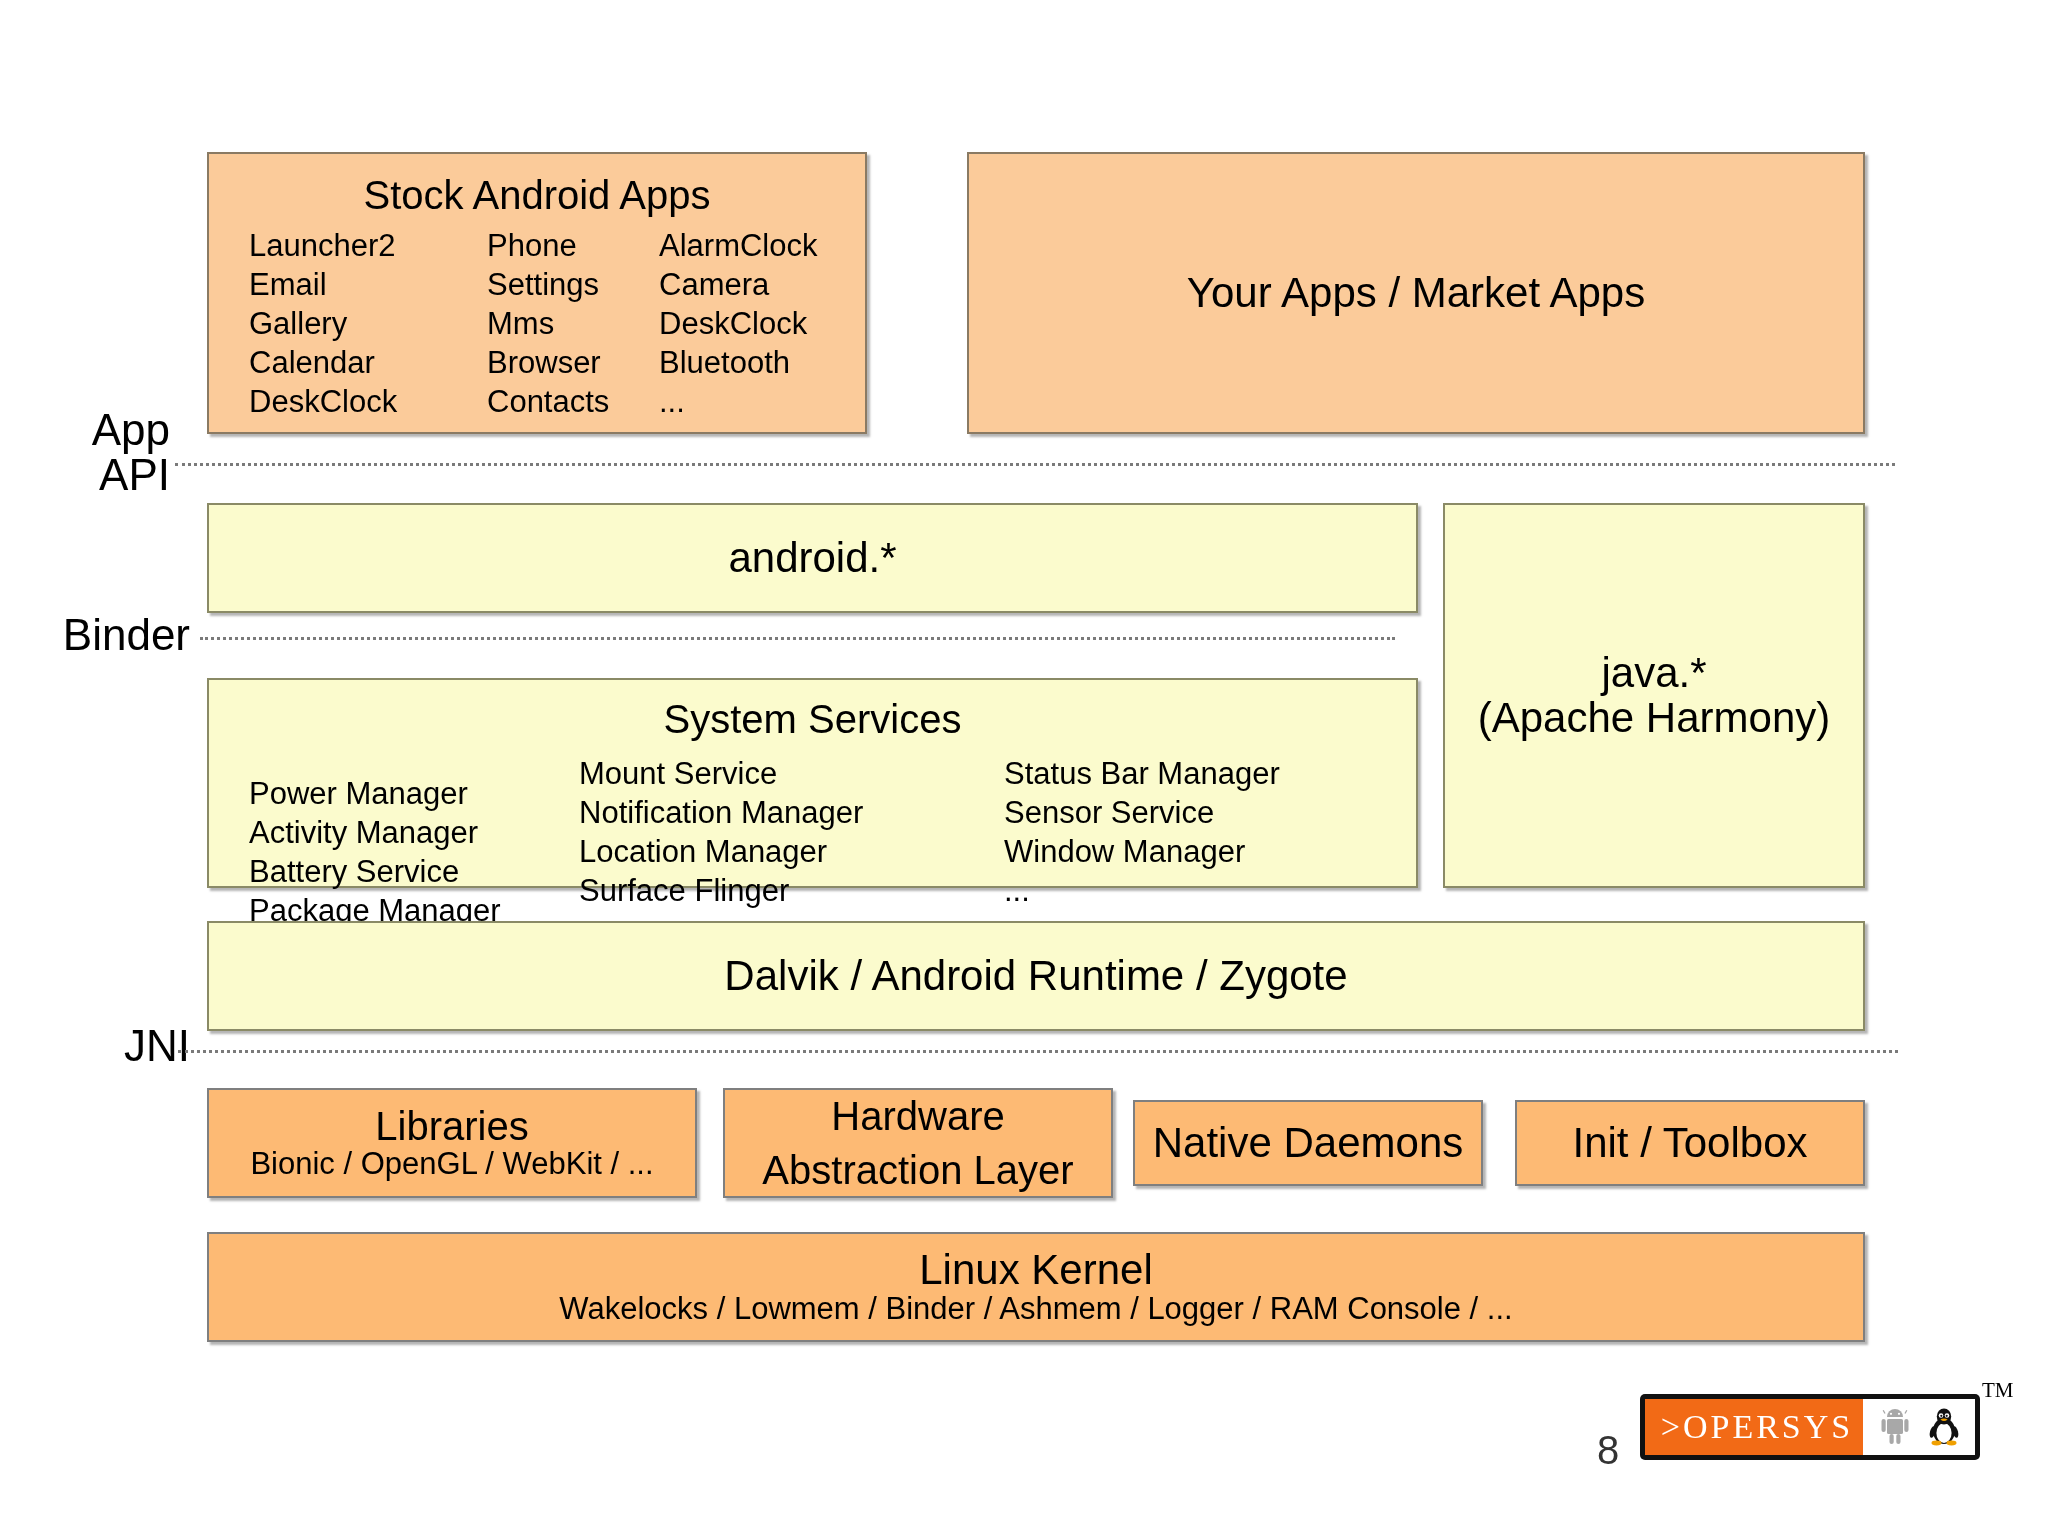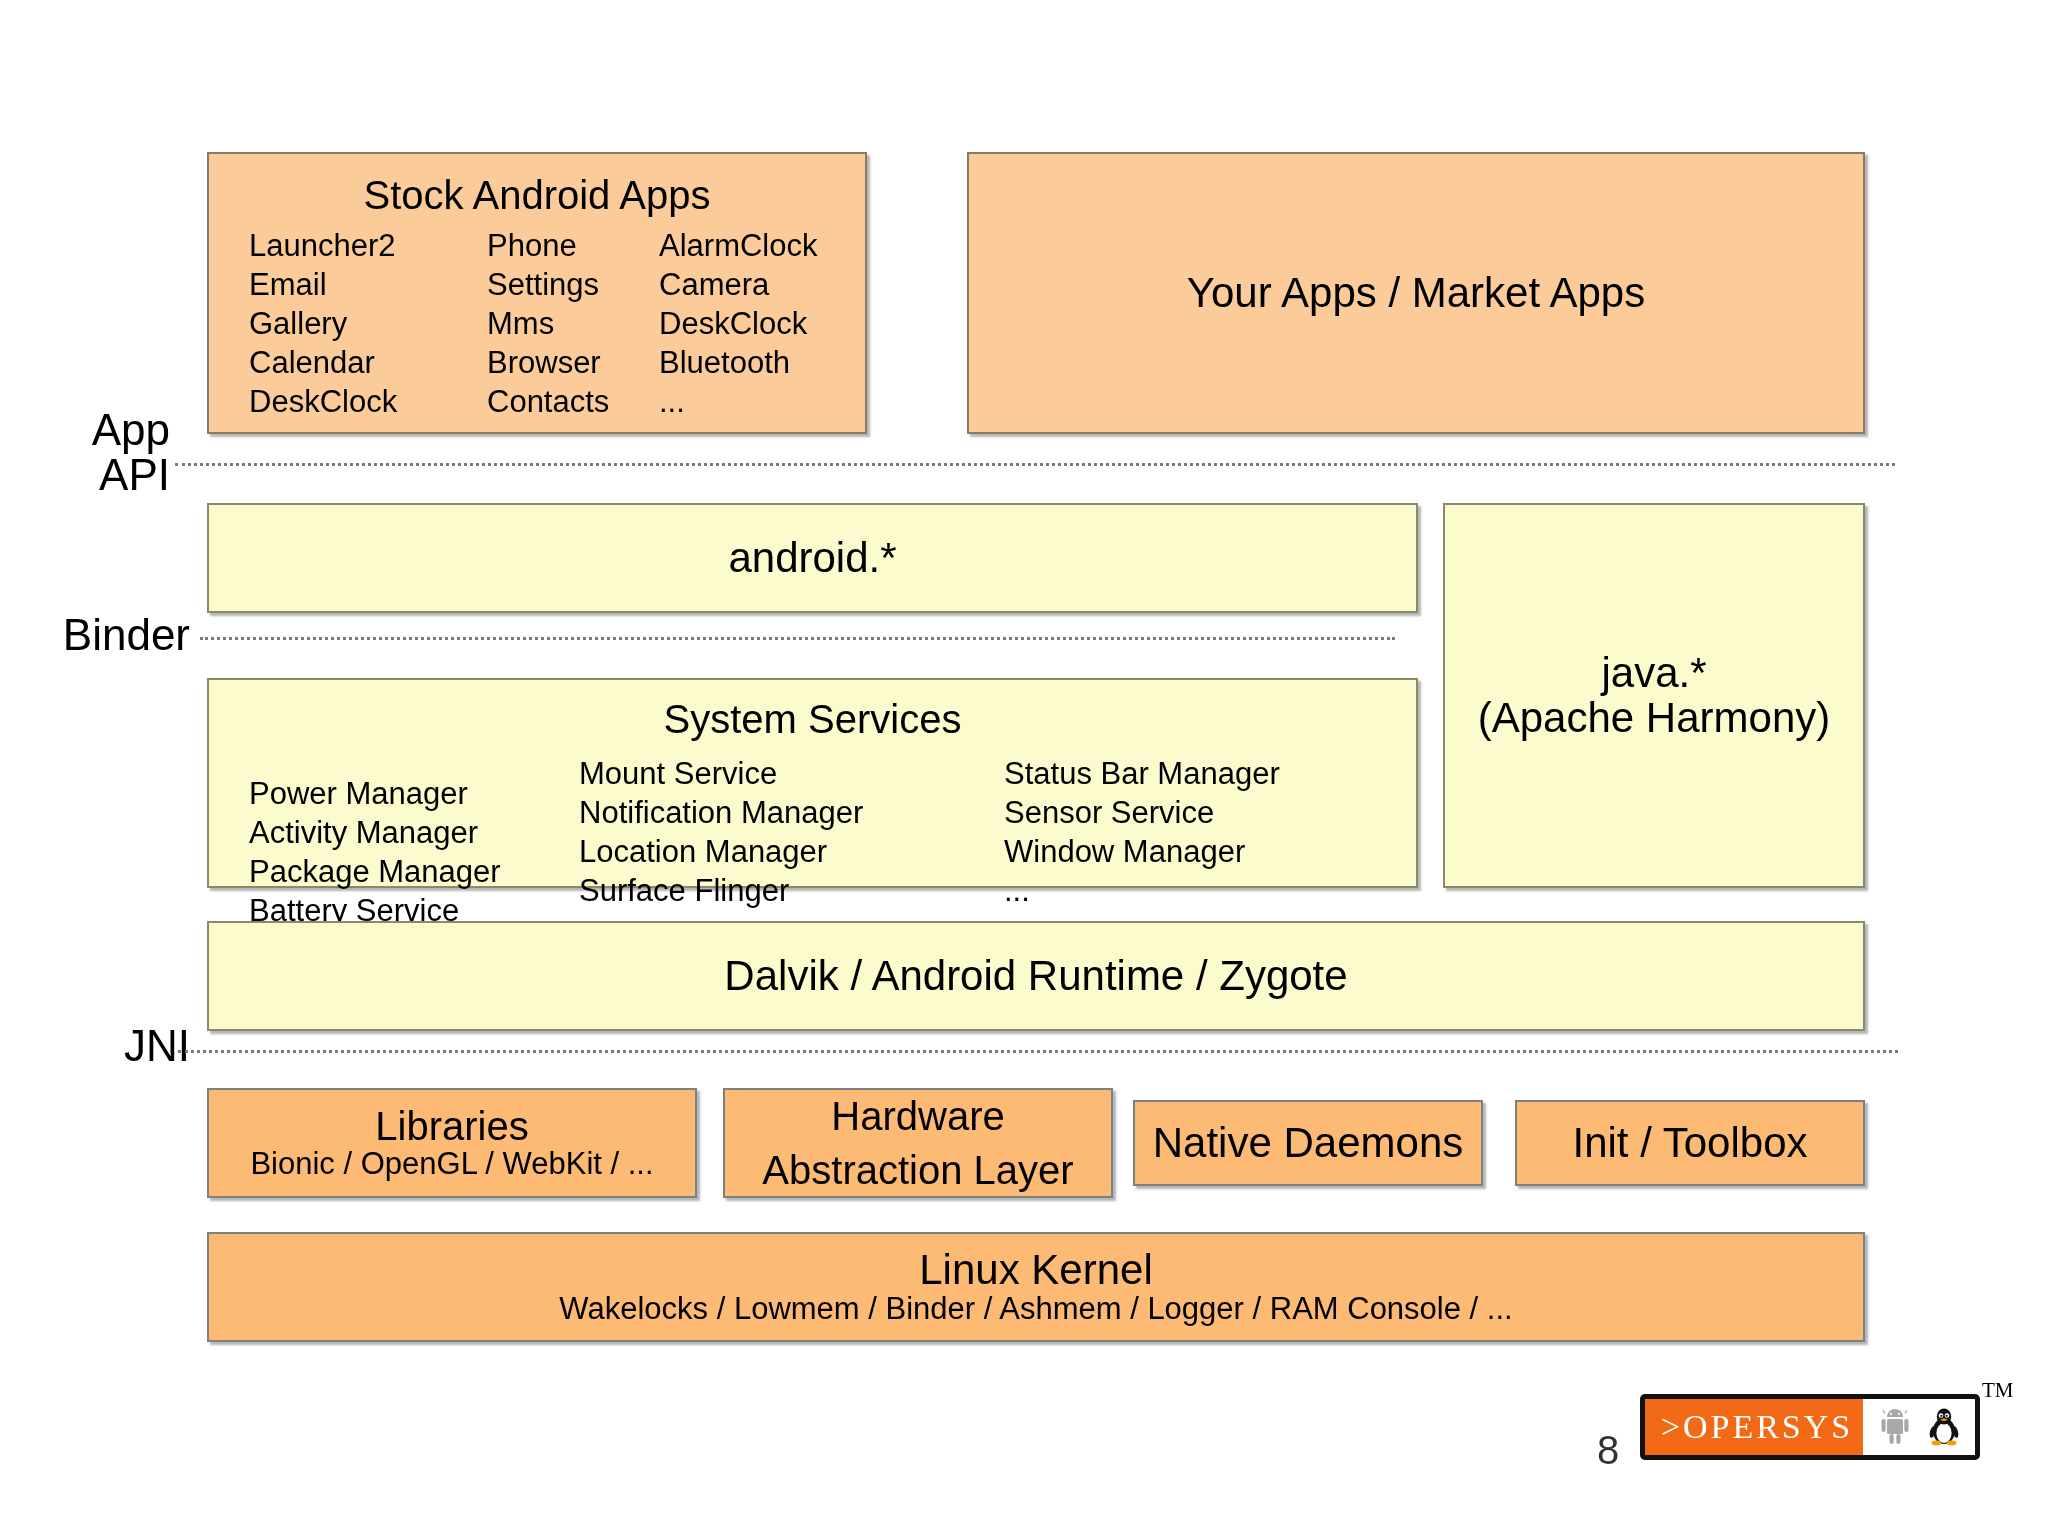--- a/index.html
+++ b/index.html
@@ -195,22 +195,22 @@
 
   <div class="side-label" id="label-binder" style="left:20px; top:613px; width:170px;">Binder</div>
   <div class="divider" style="left:200px; top:637px; width:1195px;"></div>
 
   <div class="box yellow" id="system-services-box" style="left:207px; top:678px; width:1211px; height:210px;">
     <div class="box-title">System Services</div>
     <div class="cols">
       <div class="col">
         <span class="item">Power Manager</span>
         <span class="item">Activity Manager</span>
+        <span class="item">Battery Service</span>
         <span class="item">Package Manager</span>
-        <span class="item">Battery Service</span>
       </div>
       <div class="col">
         <span class="item">Mount Service</span>
         <span class="item">Notification Manager</span>
         <span class="item">Location Manager</span>
         <span class="item">Surface Flinger</span>
       </div>
       <div class="col">
         <span class="item">Status Bar Manager</span>
         <span class="item">Sensor Service</span>

